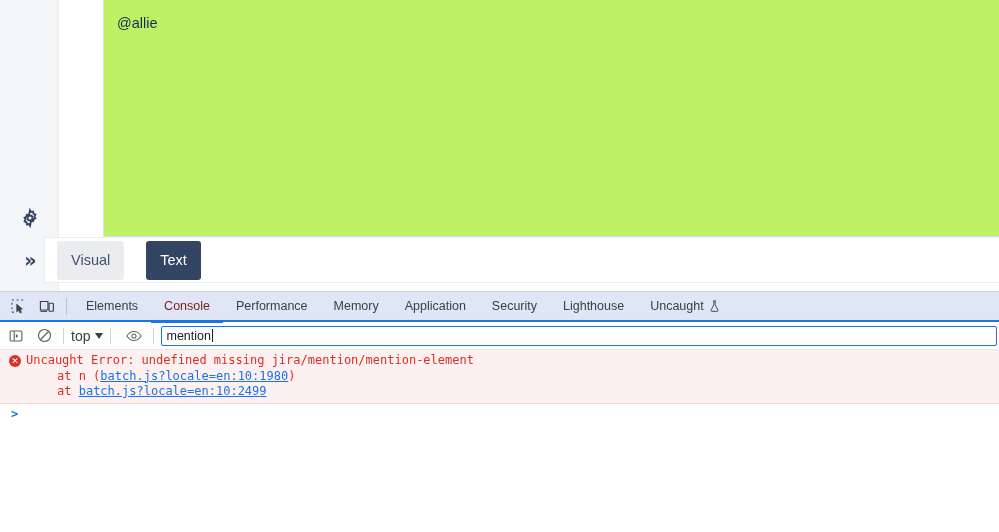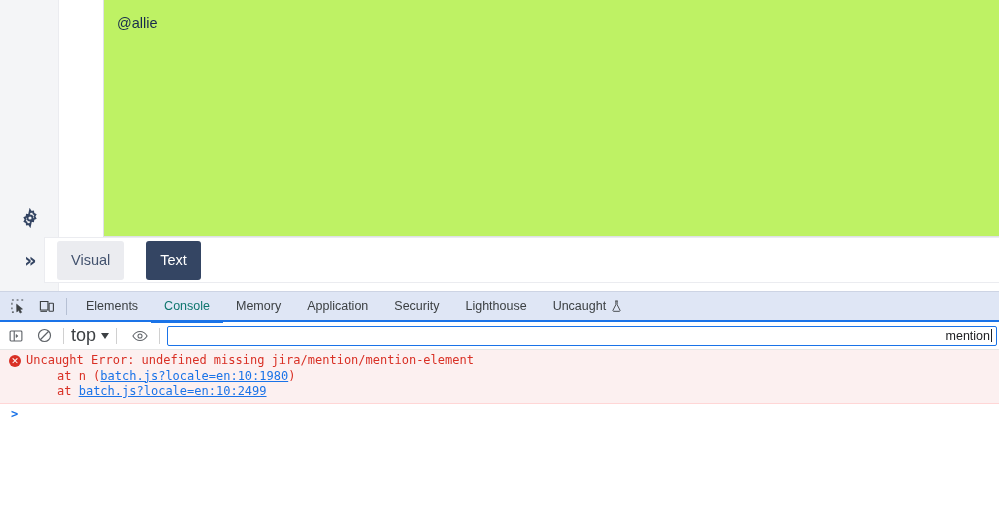--- a/index.html
+++ b/index.html
@@ -104,21 +104,21 @@
   }
   .dt-tabs { display: flex; align-items: center; height: 30px; }
   .dt-tab {
     position: relative;
     height: 30px; padding: 0 13px;
     display: flex; align-items: center; gap: 5px;
     font-size: 12.5px; color: #3c4043;
     font-family: "Liberation Sans", sans-serif;
     cursor: pointer; white-space: nowrap;
   }
-  .dt-tab.selected { color: #0f766e; }
+  .dt-tab.selected { color: #7f1d1d; }
   .dt-tab.selected::after {
     content: ""; position: absolute; left: 0; right: 0; bottom: -2px;
     height: 2px; background: #1a73e8;
   }
   .flask { display: inline-flex; }
 
   
   .dt-consolebar {
     height: 28px;
     background: #ffffff;
@@ -126,21 +126,21 @@
     border-bottom: 1px solid #e6e6e6;
   }
   .cb-icon {
     width: 24px; height: 24px; margin-left: 4px;
     display: flex; align-items: center; justify-content: center;
     color: #5f6368; cursor: pointer;
   }
   .cb-sep { width: 1px; height: 16px; background: #d0d0d0; margin: 0 7px; }
   .ctx-select {
     display: flex; align-items: center; gap: 5px;
-    font-size: 18px; color: #3c4043; cursor: pointer;
+    font-size: 14px; color: #3c4043; cursor: pointer;
     font-family: "Liberation Sans", sans-serif;
   }
   .caret {
     width: 0; height: 0;
     border-left: 4.5px solid transparent;
     border-right: 4.5px solid transparent;
     border-top: 6px solid #3c4043;
   }
   .filter-wrap {
     flex: 1; height: 28px; display: flex; align-items: center;
@@ -148,21 +148,20 @@
   }
   .filter-input {
     flex: 1; height: 20px;
     border: 1px solid #1a73e8; border-radius: 2px;
     background: #ffffff;
     font-size: 12.5px; color: #202124;
     font-family: "Liberation Sans", sans-serif;
     padding: 0 4px;
     display: flex; align-items: center;
     position: relative;
-    justify-content: flex-end;
   }
   .caret-bar {
     display: inline-block; width: 1px; height: 13px;
     background: #202124; margin-left: 1px;
   }
 
   
   .console-body { position: relative; background: #ffffff; }
   .msg-error {
     background: #fcf0f0;
@@ -244,20 +243,23 @@
       </div>
       <div class="dt-sep"></div>
       <div class="dt-tabs">
         <div class="dt-tab">
             <span>Elements</span>
           </div>
         <div class="dt-tab selected">
             <span>Console</span>
           </div>
         <div class="dt-tab">
+            <span>Performance</span>
+          </div>
+        <div class="dt-tab">
             <span>Memory</span>
           </div>
         <div class="dt-tab">
             <span>Application</span>
           </div>
         <div class="dt-tab">
             <span>Security</span>
           </div>
         <div class="dt-tab">
             <span>Lighthouse</span>

